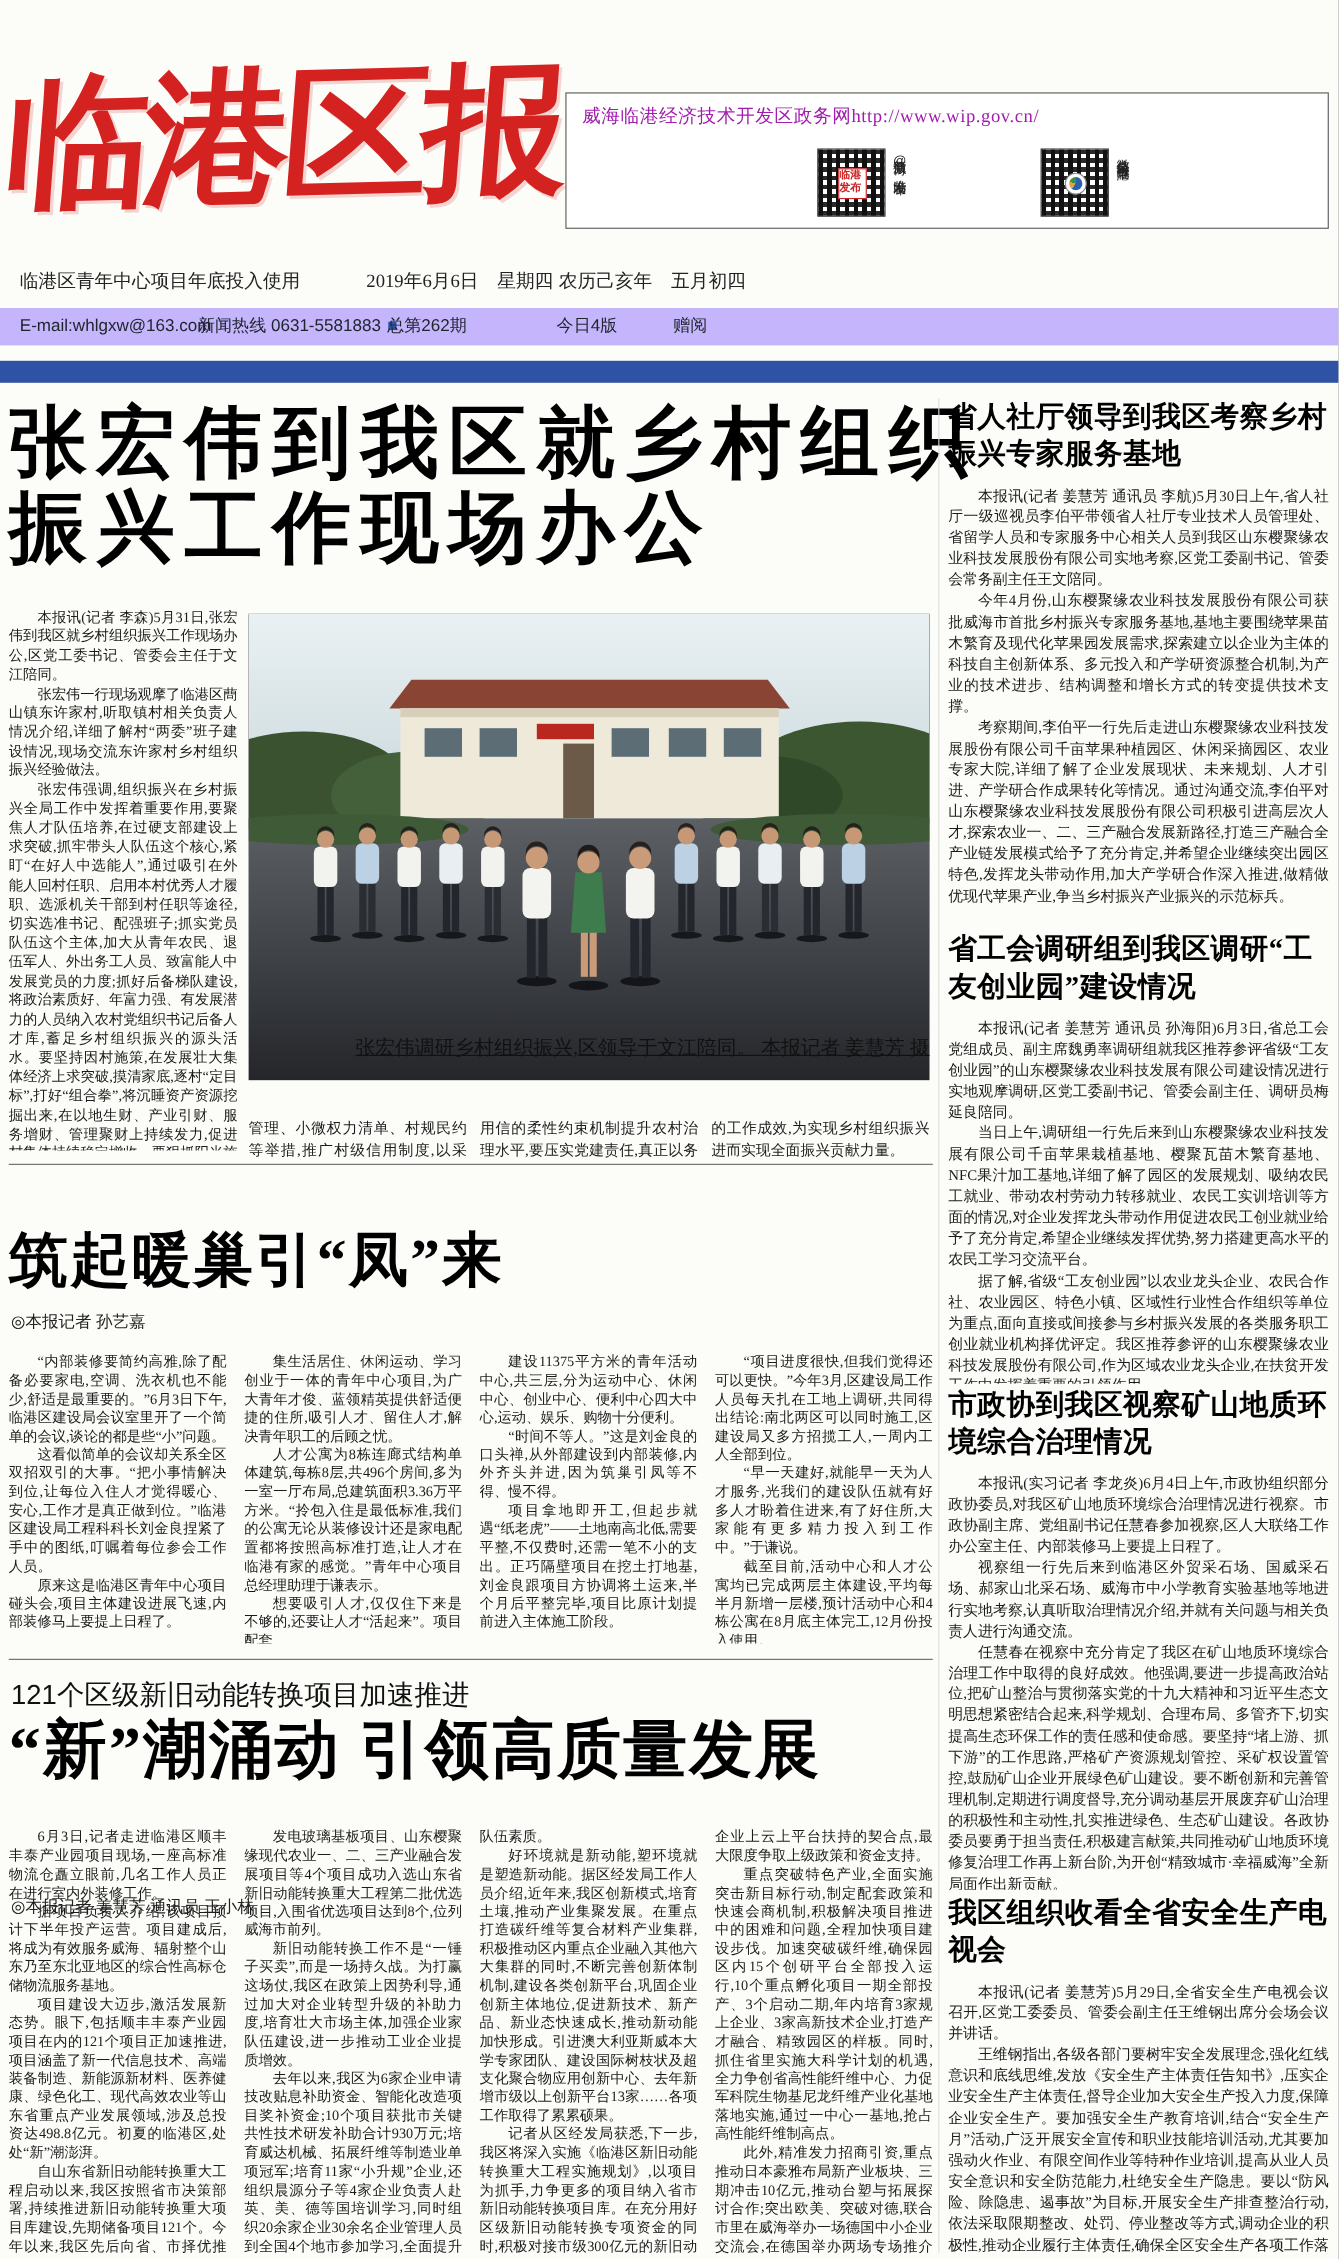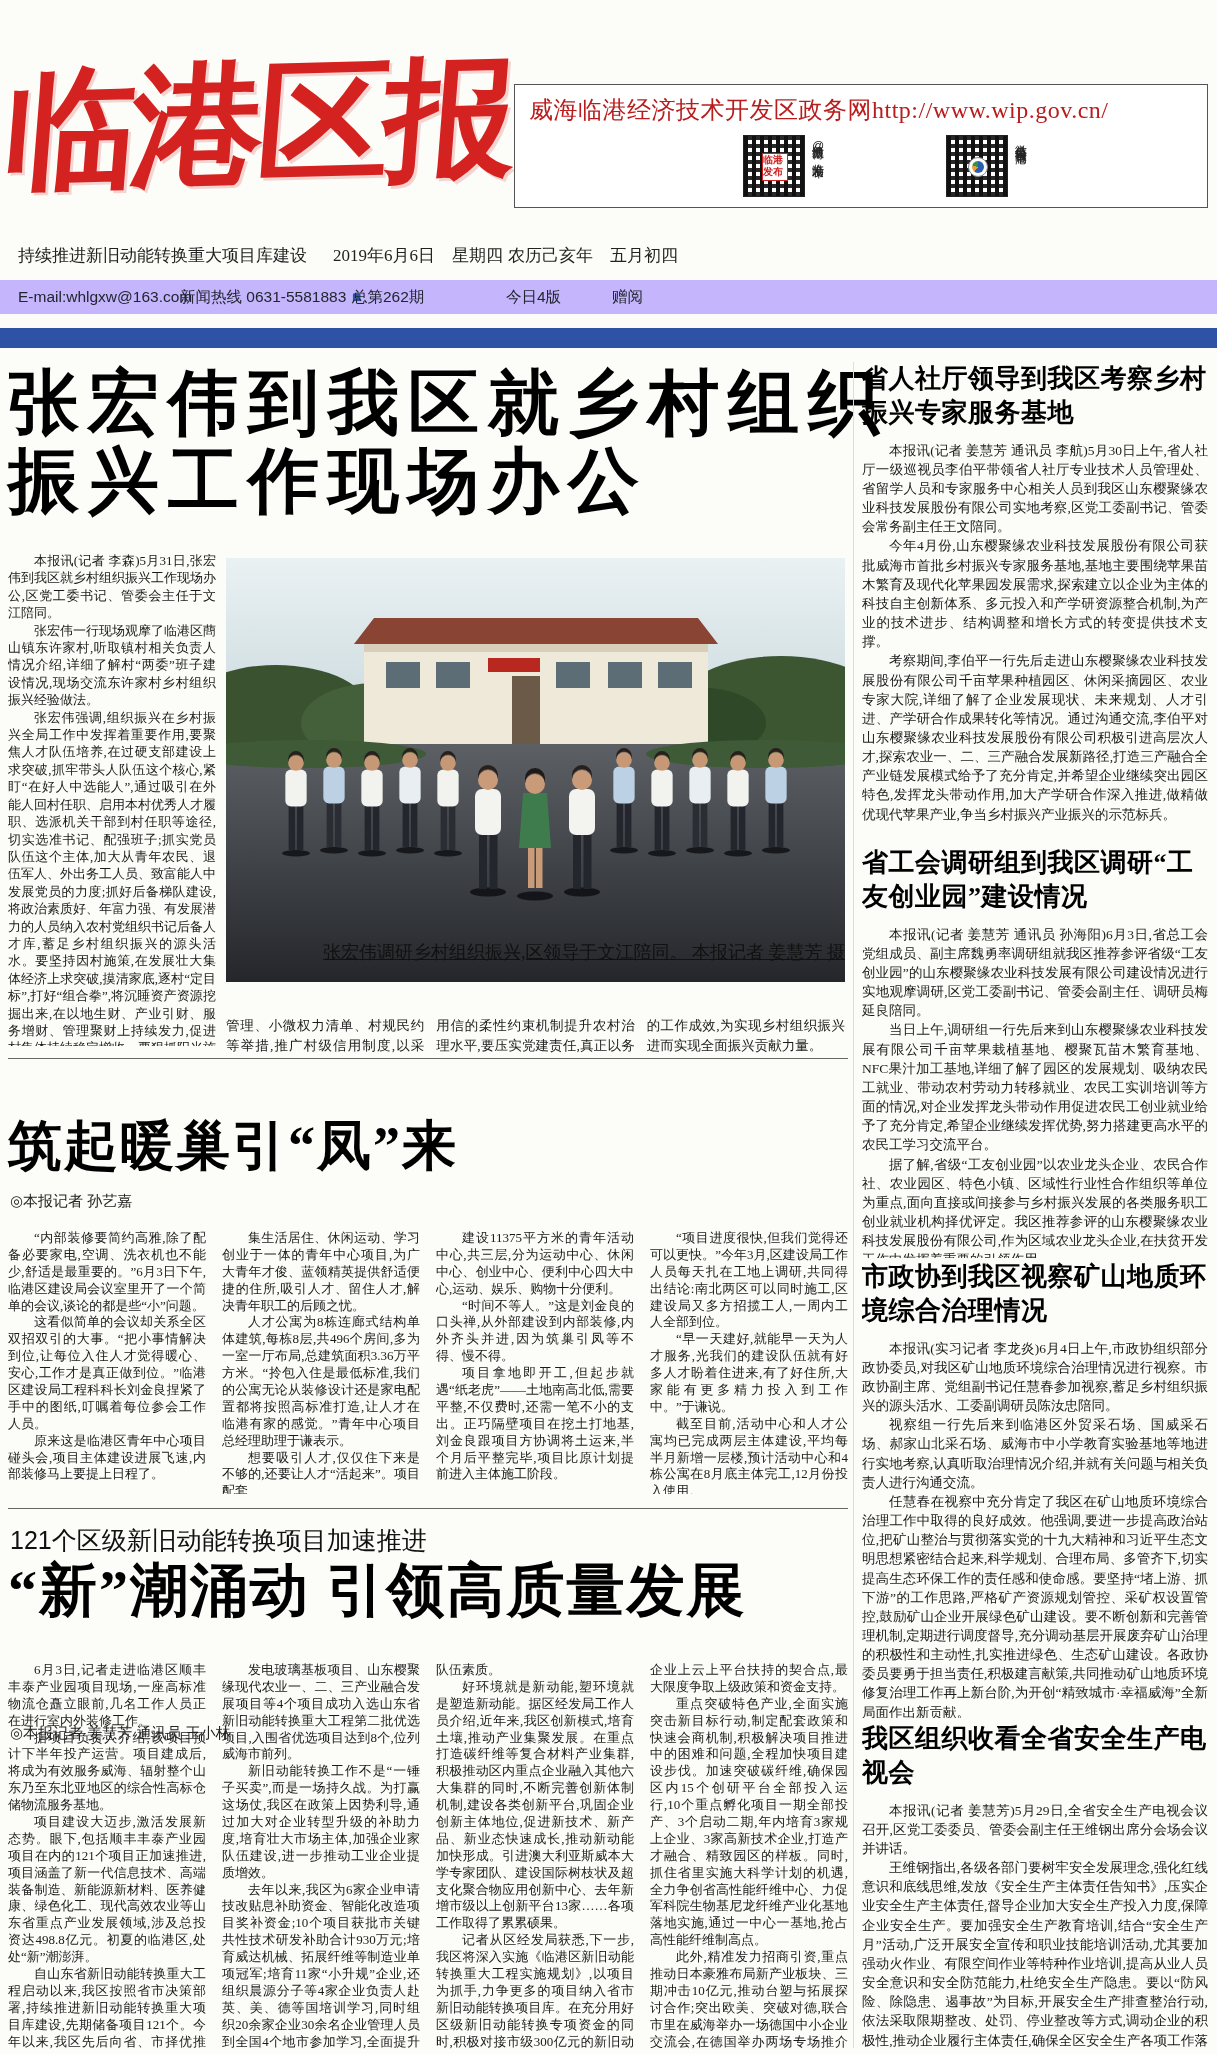--- a/index.html
+++ b/index.html
@@ -14,21 +14,21 @@
     position:absolute; left:6px; top:26px; width:512px; height:204px;
     font-size:132px; line-height:198px; font-weight:900; color:#d42220;
     transform:skewX(-6deg) rotate(-1.5deg);
     letter-spacing:-6px; text-shadow:3px 3px 0 rgba(205,35,30,.18);
     white-space:nowrap; overflow:hidden;
   }
   .gov-box {
     position:absolute; left:514px; top:84px; width:694px; height:124px;
     border:1px solid #555; background:#fff;
   }
-  .gov-site { font-size:24px; padding:9px 0 0 14px; color:#b91c1c; letter-spacing:0.5px; white-space:nowrap; overflow:hidden; }
+  .gov-site { font-size:17px; padding:9px 0 0 14px; color:#a21caf; letter-spacing:0.5px; white-space:nowrap; overflow:hidden; }
   .qr-row { position:absolute; left:0; top:50px; width:100%; height:70px; display:flex; }
   .qr-group { display:flex; align-items:flex-start; }
   .qr-group.g1 { margin-left:228px; }
   .qr-group.g2 { margin-left:120px; }
   .qr {
     position:relative; width:62px; height:62px; border:1px solid #222;
     background:
       repeating-linear-gradient(0deg, rgba(17,17,17,.9) 0 4px, transparent 4px 8px),
       repeating-linear-gradient(90deg, #111 0 4px, #fff 4px 8px);
   }
@@ -127,21 +127,21 @@
           <div class="qr-center2">
               <i></i>
             </div>
         </div>
         <div class="qr-label">微信公众号今日临港</div>
       </div>
     </div>
   </div>
 
   <div class="pub-row">
-    <span class="pos-publisher">持续推进新旧动能转换重大项目库建设</span>
+    <span class="pos-publisher">临港区青年中心项目年底投入使用</span>
     <span class="pos-date">2019年6月6日</span>
     <span class="pos-weekday">星期四</span>
     <span class="pos-lunar">农历己亥年　五月初四</span>
   </div>
 
   <div class="mail-band">
     <span class="pos-email">E-mail:whlgxw@163.com</span>
     <span class="pos-hotline">新闻热线 0631-5581883</span>
     <span class="pos-issue">
         <span class="sq">■</span>
@@ -391,21 +391,21 @@
     <div class="sb-body">
       <p>本报讯(记者 姜慧芳 通讯员 孙海阳)6月3日,省总工会党组成员、副主席魏勇率调研组就我区推荐参评省级“工友创业园”的山东樱聚缘农业科技发展有限公司建设情况进行实地观摩调研,区党工委副书记、管委会副主任、调研员梅延良陪同。</p>
       <p>当日上午,调研组一行先后来到山东樱聚缘农业科技发展有限公司千亩苹果栽植基地、樱聚瓦苗木繁育基地、NFC果汁加工基地,详细了解了园区的发展规划、吸纳农民工就业、带动农村劳动力转移就业、农民工实训培训等方面的情况,对企业发挥龙头带动作用促进农民工创业就业给予了充分肯定,希望企业继续发挥优势,努力搭建更高水平的农民工学习交流平台。</p>
       <p>据了解,省级“工友创业园”以农业龙头企业、农民合作社、农业园区、特色小镇、区域性行业性合作组织等单位为重点,面向直接或间接参与乡村振兴发展的各类服务职工创业就业机构择优评定。我区推荐参评的山东樱聚缘农业科技发展股份有限公司,作为区域农业龙头企业,在扶贫开发工作中发挥着重要的引领作用。</p>
     </div>
   </div>
 
   <div class="sb-article" style="top:1260px; height:458px;">
     <div class="sb-title">市政协到我区视察矿山地质环境综合治理情况</div>
     <div class="sb-body">
-      <p>本报讯(实习记者 李龙炎)6月4日上午,市政协组织部分政协委员,对我区矿山地质环境综合治理情况进行视察。市政协副主席、党组副书记任慧春参加视察,蓄足乡村组织振兴的源头活水、工委副调研员陈汝忠陪同。</p>
+      <p>本报讯(实习记者 李龙炎)6月4日上午,市政协组织部分政协委员,对我区矿山地质环境综合治理情况进行视察。市政协副主席、党组副书记任慧春参加视察,区人大联络工作办公室主任、内部装修马上要提上日程了。</p>
       <p>视察组一行先后来到临港区外贸采石场、国威采石场、郝家山北采石场、威海市中小学教育实验基地等地进行实地考察,认真听取治理情况介绍,并就有关问题与相关负责人进行沟通交流。</p>
       <p>任慧春在视察中充分肯定了我区在矿山地质环境综合治理工作中取得的良好成效。他强调,要进一步提高政治站位,把矿山整治与贯彻落实党的十九大精神和习近平生态文明思想紧密结合起来,科学规划、合理布局、多管齐下,切实提高生态环保工作的责任感和使命感。要坚持“堵上游、抓下游”的工作思路,严格矿产资源规划管控、采矿权设置管控,鼓励矿山企业开展绿色矿山建设。要不断创新和完善管理机制,定期进行调度督导,充分调动基层开展废弃矿山治理的积极性和主动性,扎实推进绿色、生态矿山建设。各政协委员要勇于担当责任,积极建言献策,共同推动矿山地质环境修复治理工作再上新台阶,为开创“精致城市·幸福威海”全新局面作出新贡献。</p>
     </div>
   </div>
 
   <div class="sb-article" style="top:1722px; height:330px;">
     <div class="sb-title">我区组织收看全省安全生产电视会</div>
     <div class="sb-body">
       <p>本报讯(记者 姜慧芳)5月29日,全省安全生产电视会议召开,区党工委委员、管委会副主任王维钢出席分会场会议并讲话。</p>
       <p>王维钢指出,各级各部门要树牢安全发展理念,强化红线意识和底线思维,发放《安全生产主体责任告知书》,压实企业安全生产主体责任,督导企业加大安全生产投入力度,保障企业安全生产。要加强安全生产教育培训,结合“安全生产月”活动,广泛开展安全宣传和职业技能培训活动,尤其要加强动火作业、有限空间作业等特种作业培训,提高从业人员安全意识和安全防范能力,杜绝安全生产隐患。要以“防风险、除隐患、遏事故”为目标,开展安全生产排查整治行动,依法采取限期整改、处罚、停业整改等方式,调动企业的积极性,推动企业履行主体责任,确保全区安全生产各项工作落地落实。</p>

